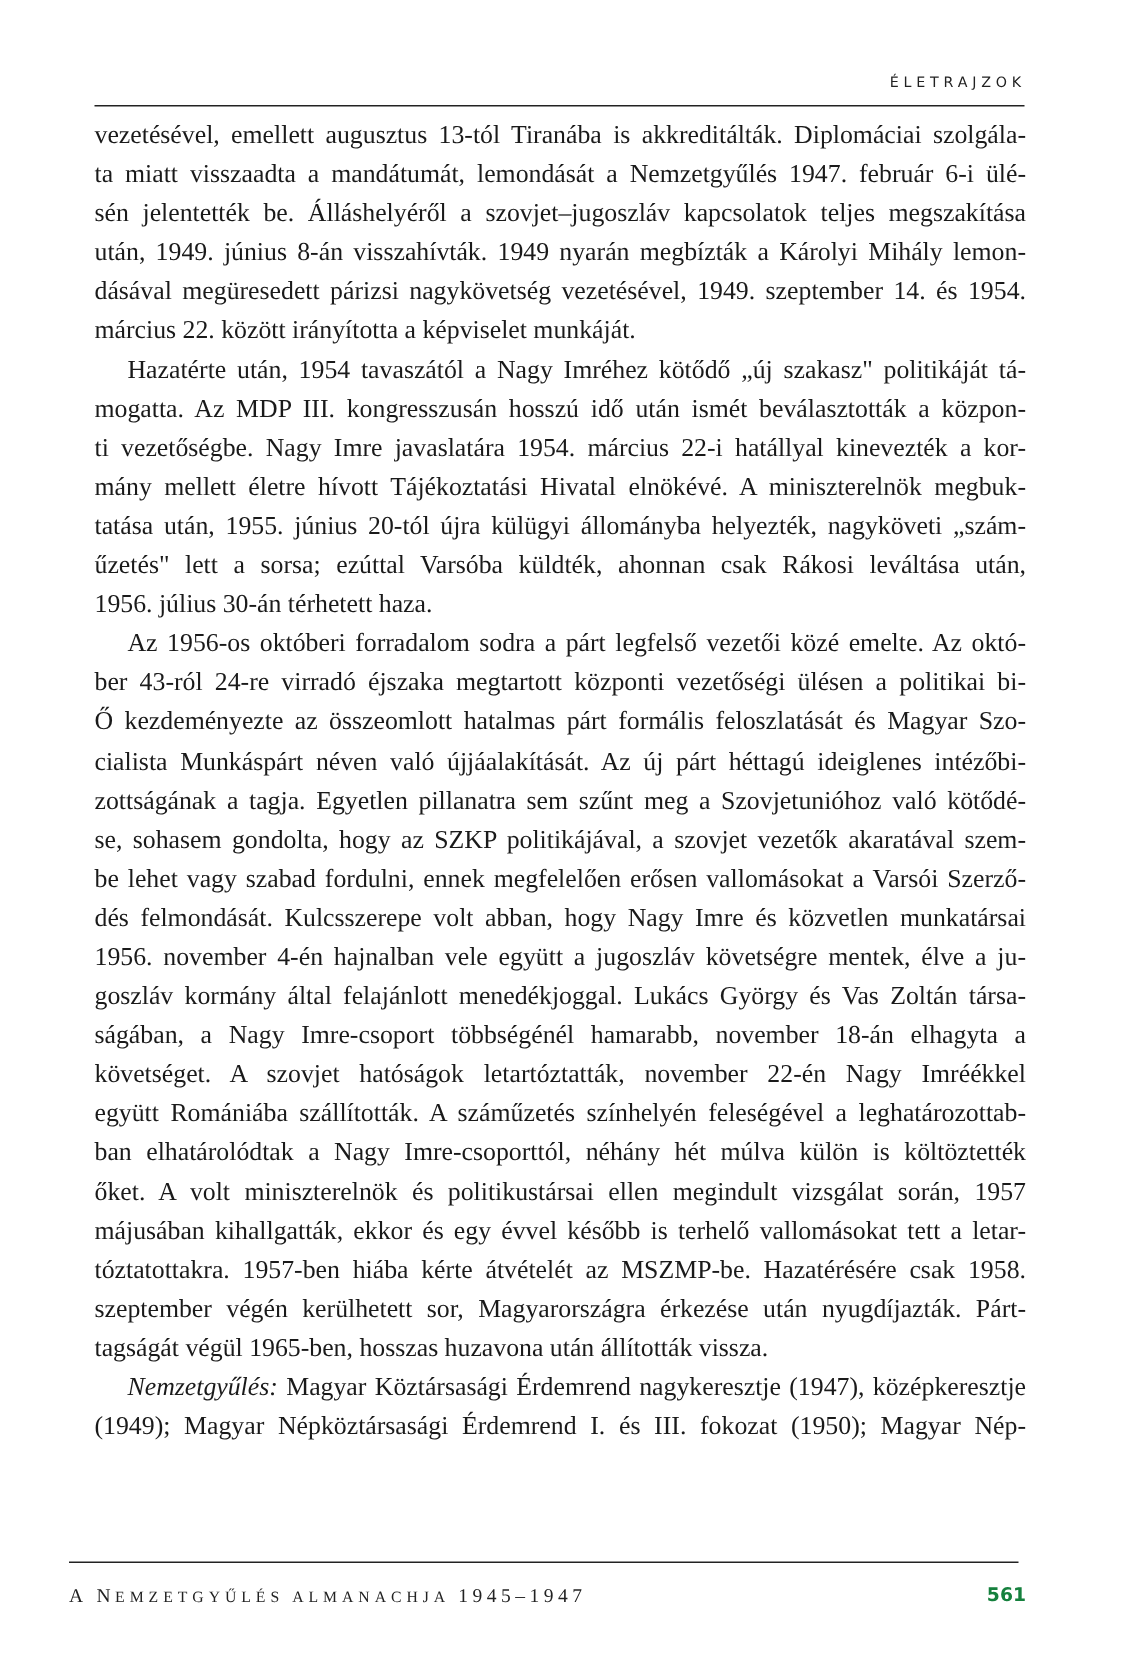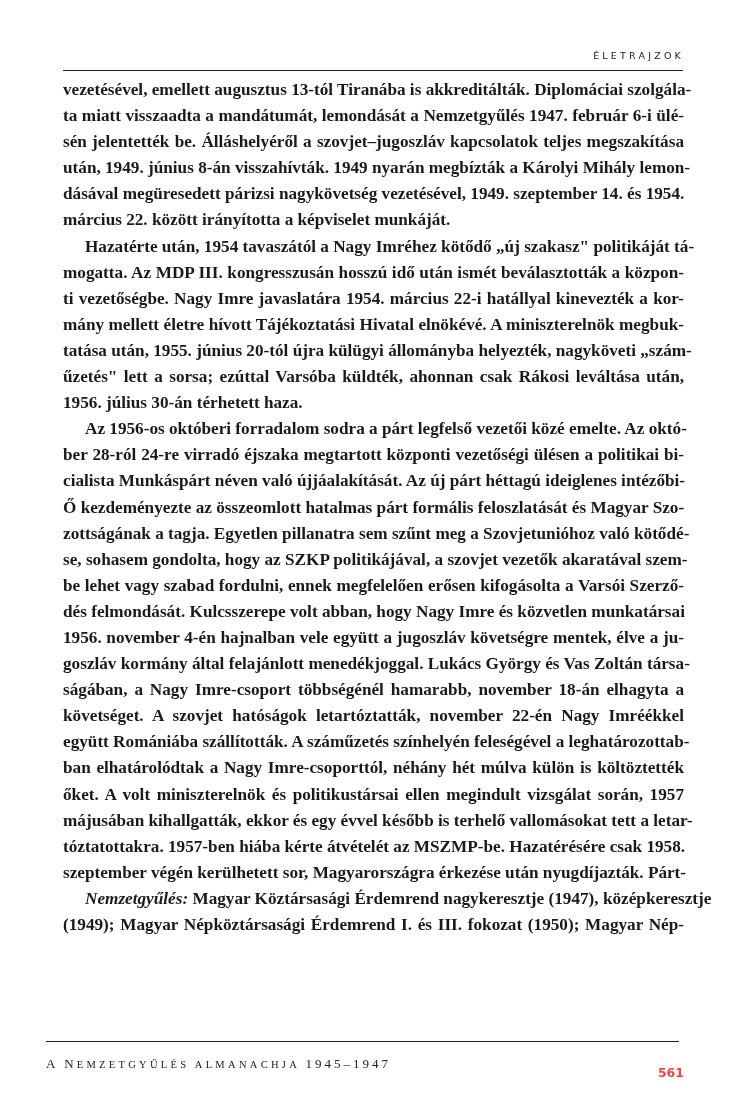--- a/index.html
+++ b/index.html
@@ -53,21 +53,20 @@
       text-align-last: left;
     }
     .body-text .line.indent {
       padding-left: 22px;
     }
     .body-text .line .inner {
       display: inline-block;
       width: 100%;
       text-align: justify;
       text-align-last: justify;
-      font-weight: bold;
     }
     .body-text .line.last .inner {
       text-align-last: left;
     }
     .italic { font-style: italic; }
     .footer-title {
       position: absolute;
       top: 1056px;
       left: 46px;
       font-family: Liberation Serif, serif;
@@ -79,22 +78,21 @@
       font-size: 13px;
       letter-spacing: 3px;
     }
     .page-number {
       position: absolute;
       top: 1055px;
       right: 66px;
       font-family: "DejaVu Sans", sans-serif;
       font-size: 12.5px;
       font-weight: bold;
-      color: #ef4444;
-      margin-top: 10px;
+      color: #15803d;
     }
   </style>
 </head>
 <body>
 
 <div class="running-head">ÉLETRAJZOK</div>
 <div class="rule top"></div>
 
 <div class="body-text" id="body-text">
     <div class="line"><span class="inner">vezetésével, emellett augusztus 13-tól Tiranába is akkreditálták. Diplomáciai szolgála-</span></div>
@@ -104,37 +102,38 @@
     <div class="line"><span class="inner">dásával megüresedett párizsi nagykövetség vezetésével, 1949. szeptember 14. és 1954.</span></div>
     <div class="line last"><span class="inner">március 22. között irányította a képviselet munkáját.</span></div>
     <div class="line indent"><span class="inner">Hazatérte után, 1954 tavaszától a Nagy Imréhez kötődő „új szakasz" politikáját tá-</span></div>
     <div class="line"><span class="inner">mogatta. Az MDP III. kongresszusán hosszú idő után ismét beválasztották a közpon-</span></div>
     <div class="line"><span class="inner">ti vezetőségbe. Nagy Imre javaslatára 1954. március 22-i hatállyal kinevezték a kor-</span></div>
     <div class="line"><span class="inner">mány mellett életre hívott Tájékoztatási Hivatal elnökévé. A miniszterelnök megbuk-</span></div>
     <div class="line"><span class="inner">tatása után, 1955. június 20-tól újra külügyi állományba helyezték, nagyköveti „szám-</span></div>
     <div class="line"><span class="inner">űzetés" lett a sorsa; ezúttal Varsóba küldték, ahonnan csak Rákosi leváltása után,</span></div>
     <div class="line last"><span class="inner">1956. július 30-án térhetett haza.</span></div>
     <div class="line indent"><span class="inner">Az 1956-os októberi forradalom sodra a párt legfelső vezetői közé emelte. Az októ-</span></div>
-    <div class="line"><span class="inner">ber 28-ról 24-re virradó éjszaka megtartott központi vezetőségi ülésen a politikai bi-</span></div>
+    <div class="line"><span class="inner">ber 43-ról 24-re virradó éjszaka megtartott központi vezetőségi ülésen a politikai bi-</span></div>
+    <div class="line"><span class="inner">Ő kezdeményezte az összeomlott hatalmas párt formális feloszlatását és Magyar Szo-</span></div>
     <div class="line"><span class="inner">cialista Munkáspárt néven való újjáalakítását. Az új párt héttagú ideiglenes intézőbi-</span></div>
-    <div class="line"><span class="inner">Ő kezdeményezte az összeomlott hatalmas párt formális feloszlatását és Magyar Szo-</span></div>
     <div class="line"><span class="inner">zottságának a tagja. Egyetlen pillanatra sem szűnt meg a Szovjetunióhoz való kötődé-</span></div>
     <div class="line"><span class="inner">se, sohasem gondolta, hogy az SZKP politikájával, a szovjet vezetők akaratával szem-</span></div>
-    <div class="line"><span class="inner">be lehet vagy szabad fordulni, ennek megfelelően erősen kifogásolta a Varsói Szerző-</span></div>
+    <div class="line"><span class="inner">be lehet vagy szabad fordulni, ennek megfelelően erősen vallomásokat a Varsói Szerző-</span></div>
     <div class="line"><span class="inner">dés felmondását. Kulcsszerepe volt abban, hogy Nagy Imre és közvetlen munkatársai</span></div>
     <div class="line"><span class="inner">1956. november 4-én hajnalban vele együtt a jugoszláv követségre mentek, élve a ju-</span></div>
     <div class="line"><span class="inner">goszláv kormány által felajánlott menedékjoggal. Lukács György és Vas Zoltán társa-</span></div>
     <div class="line"><span class="inner">ságában, a Nagy Imre-csoport többségénél hamarabb, november 18-án elhagyta a</span></div>
     <div class="line"><span class="inner">követséget. A szovjet hatóságok letartóztatták, november 22-én Nagy Imréékkel</span></div>
     <div class="line"><span class="inner">együtt Romániába szállították. A száműzetés színhelyén feleségével a leghatározottab-</span></div>
     <div class="line"><span class="inner">ban elhatárolódtak a Nagy Imre-csoporttól, néhány hét múlva külön is költöztették</span></div>
     <div class="line"><span class="inner">őket. A volt miniszterelnök és politikustársai ellen megindult vizsgálat során, 1957</span></div>
     <div class="line"><span class="inner">májusában kihallgatták, ekkor és egy évvel később is terhelő vallomásokat tett a letar-</span></div>
     <div class="line"><span class="inner">tóztatottakra. 1957-ben hiába kérte átvételét az MSZMP-be. Hazatérésére csak 1958.</span></div>
     <div class="line"><span class="inner">szeptember végén kerülhetett sor, Magyarországra érkezése után nyugdíjazták. Párt-</span></div>
+    <div class="line last"><span class="inner">tagságát végül 1965-ben, hosszas huzavona után állították vissza.</span></div>
     <div class="line indent"><span class="inner"><span class="italic">Nemzetgyűlés:</span><span> Magyar Köztársasági Érdemrend nagykeresztje (1947), középkeresztje</span></span></div>
     <div class="line"><span class="inner">(1949); Magyar Népköztársasági Érdemrend I. és III. fokozat (1950); Magyar Nép-</span></div>
   </div>
 
 <div class="rule bottom"></div>
 <div class="footer-title">
   <span class="cap">A</span>
   <span class="cap">N</span><span>EMZETGYŰLÉS ALMANACHJA </span><span class="cap">1945–1947</span>
 </div>
 <div class="page-number">561</div>

